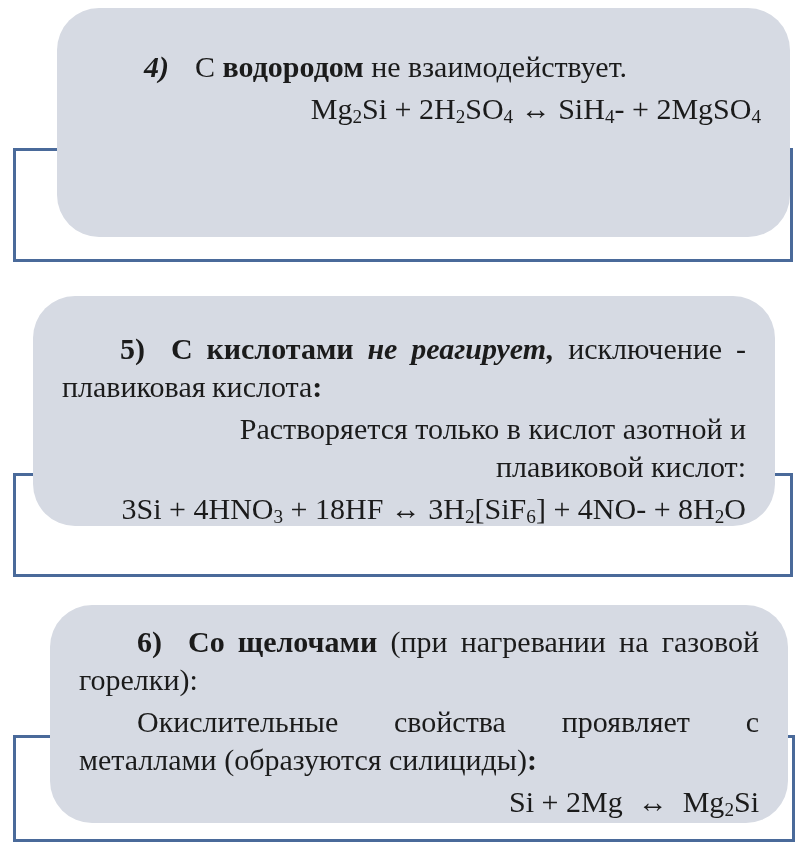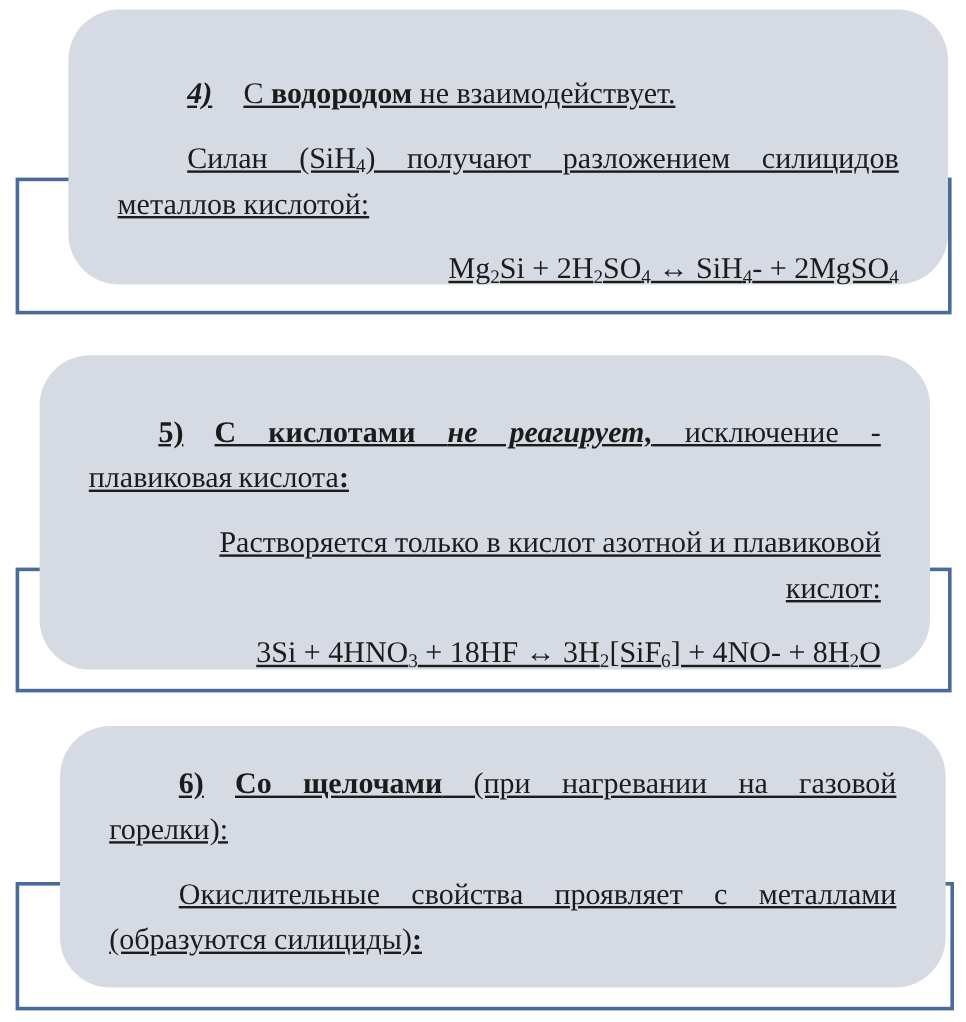--- a/index.html
+++ b/index.html
@@ -28,28 +28,27 @@
   .accent-3{left:13px;top:735px;width:782px;height:107px;}
   .card{
     position:absolute;
     background:var(--card-fill);
     border-radius:42px;
     box-sizing:border-box;
     z-index:2;
     overflow:hidden;
   }
   .card-1{left:57px;top:8px;width:733px;height:229px;padding:36px 25px 0 25px;}
-  .card-2{left:33px;top:296px;width:742px;height:262px;padding:30px 25px 0 25px;}
+  .card-2{left:33px;top:296px;width:742px;height:230px;padding:30px 25px 0 25px;}
   .card-3{left:50px;top:605px;width:738px;height:218px;padding:14px 25px 5px 25px;}
   .para{
-    margin:16px;
-    font-size:25px;
+    margin:4px;
+    font-size:30px;
     line-height:38px;
     color:var(--text);
-    text-decoration:underline;
   }
   .kind-lead,.kind-text{
     text-align:justify;
     text-indent:58px;
   }
   .kind-equation{
     margin-left:62px;
     text-align:right;
     text-indent:0;
   }
@@ -65,21 +64,20 @@
 <body>
 
 <div class="page">
   <div class="accent-rect accent-1"></div>
   <div class="accent-rect accent-2"></div>
   <div class="accent-rect accent-3"></div>
 
   <div class="card card-1">
     <div class="card-body">
         <p class="para kind-lead"><span class="b i">4)</span><span class="tab"></span><span>С </span><span class="b">водородом</span><span> не взаимодействует.</span></p>
-        <p class="para kind-text"><span>Силан (SiH</span><sub>4</sub><span>) получают разложением силицидов металлов кислотой:</span></p>
         <p class="para kind-equation"><span>Mg</span><sub>2</sub><span>Si + 2H</span><sub>2</sub><span>SO</span><sub>4</sub><span> ↔ SiH</span><sub>4</sub><span>- + 2MgSO</span><sub>4</sub></p>
       </div>
   </div>
   <div class="card card-2">
     <div class="card-body">
         <p class="para kind-lead fit-tight"><span class="b">5)</span><span class="tab"></span><span class="b">С кислотами </span><span class="b i">не реагирует,</span><span> исключение - плавиковая кислота</span><span class="b">:</span></p>
         <p class="para kind-equation"><span>Растворяется только в кислот азотной и плавиковой кислот:</span></p>
         <p class="para kind-equation"><span>3Si + 4HNO</span><sub>3</sub><span> + 18HF ↔ 3H</span><sub>2</sub><span>[SiF</span><sub>6</sub><span>] + 4NO- + 8H</span><sub>2</sub><span>O</span></p>
       </div>
   </div>

